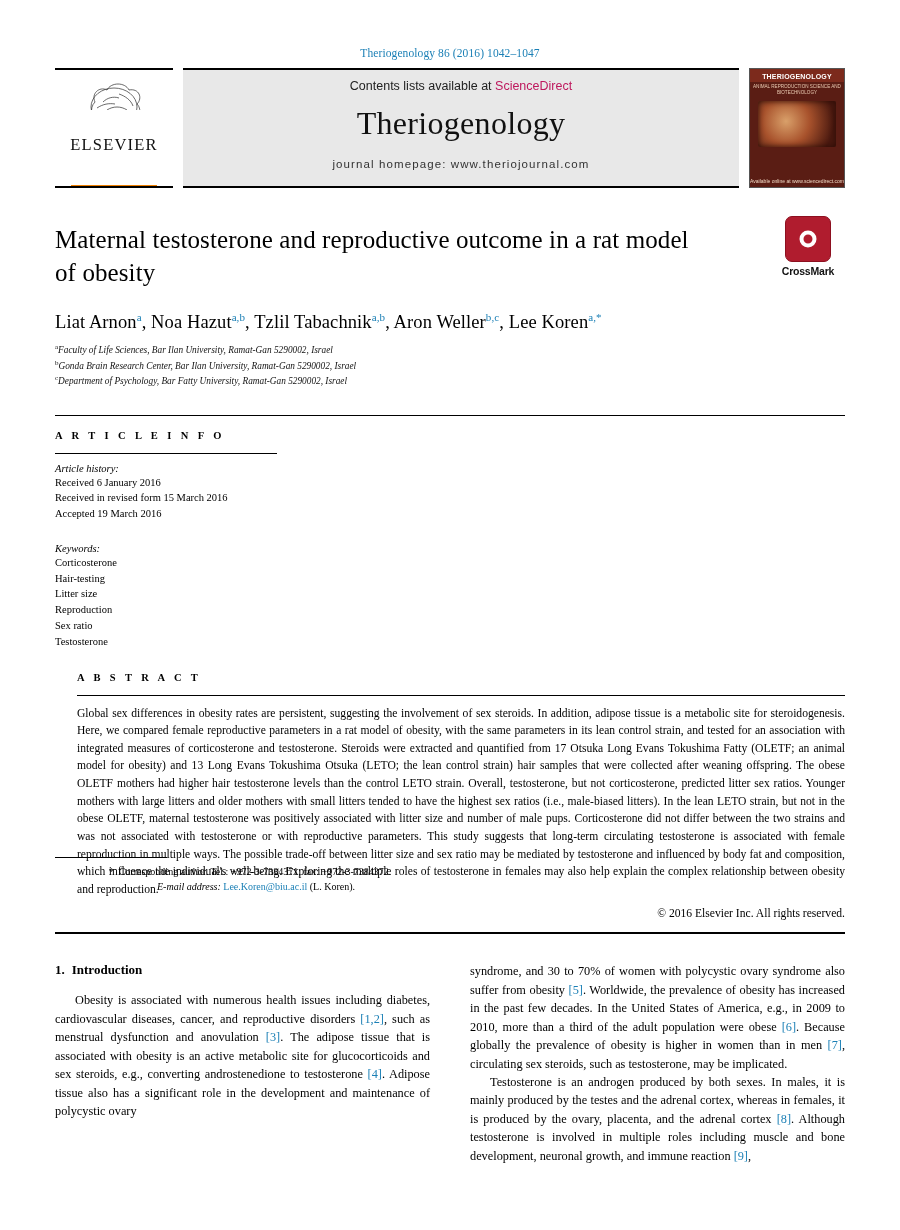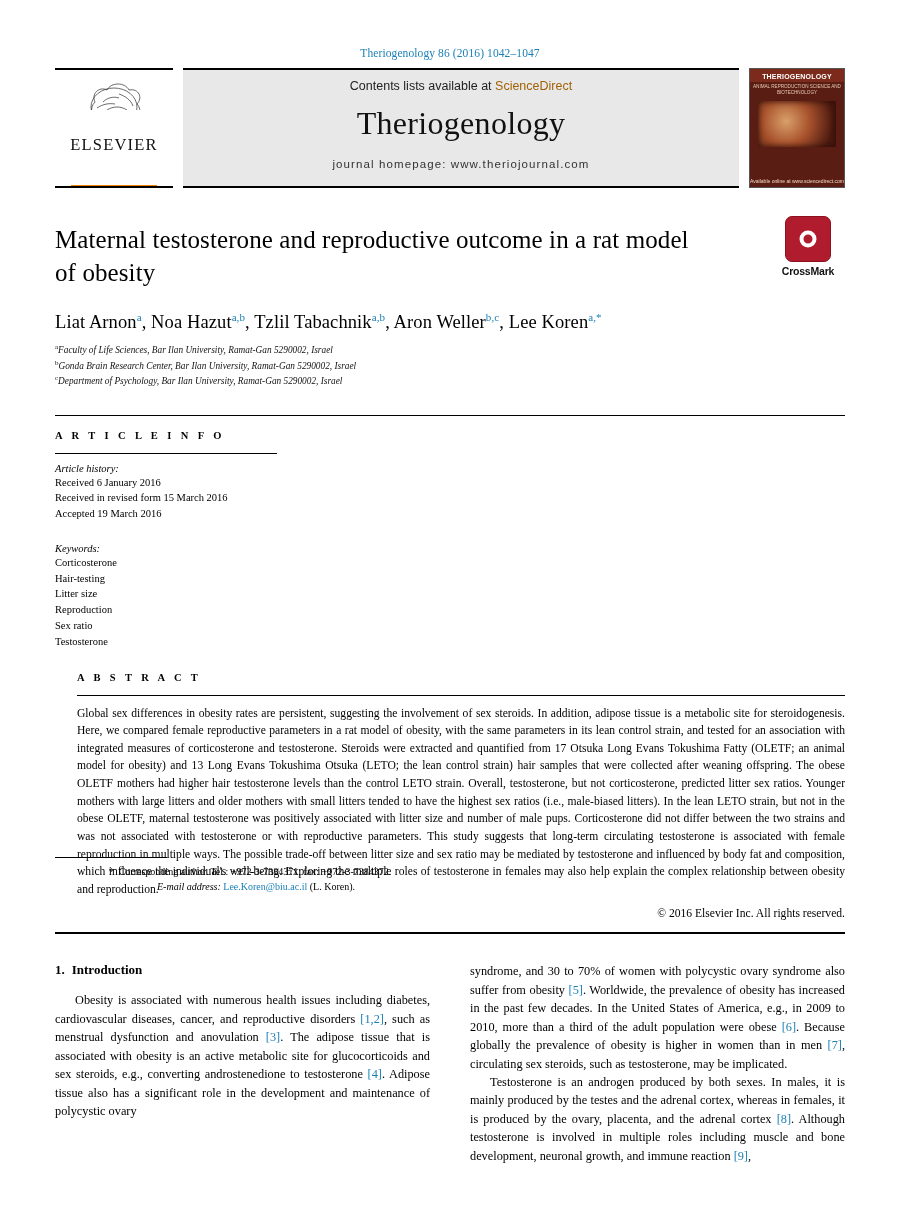--- a/index.html
+++ b/index.html
@@ -84,21 +84,21 @@
     padding: 9px 0 0 0;
     box-sizing: border-box;
     margin: 0 10px;
   }
   .banner-contents {
     font-family: "Liberation Sans", sans-serif;
     font-size: 12.5px;
     color: #222;
   }
   .banner-contents .sd {
-    color: #a16207;
+    color: #be185d;
   }
   .banner-title {
     font-family: "Liberation Serif", serif;
     font-size: 32px;
     margin-top: 12px;
     letter-spacing: .3px;
     color: #111;
   }
   .banner-home {
     font-family: "Liberation Sans", sans-serif;
@@ -427,21 +427,21 @@
       <div class="cm-badge"></div>
       <div class="cm-label">CrossMark</div>
     </div>
   </div>
 
   <div class="authors" id="author-list"><span>Liat Arnon</span><sup>a</sup>, <span>Noa Hazut</span><sup>a,b</sup>, <span>Tzlil Tabachnik</span><sup>a,b</sup>, <span>Aron Weller</span><sup>b,c</sup>, <span>Lee Koren</span><sup>a,*</sup></div>
 
   <div class="affils" id="affil-list">
       <div><sup>a</sup><span>Faculty of Life Sciences, Bar Ilan University, Ramat-Gan 5290002, Israel</span></div>
       <div><sup>b</sup><span>Gonda Brain Research Center, Bar Ilan University, Ramat-Gan 5290002, Israel</span></div>
-      <div><sup>c</sup><span>Department of Psychology, Bar Ilan University, Ramat-Gan 5290002, Israel</span></div>
+      <div><sup>c</sup><span>Department of Psychology, Bar Fatty University, Ramat-Gan 5290002, Israel</span></div>
     </div>
 
   <div class="rule-top"></div>
 
   <div class="infoabs">
 
     <div class="col-info">
       <div class="sec-head">A R T I C L E   I N F O</div>
       <div class="hr-thin"></div>
       <div class="info-sub">Article history:</div>

